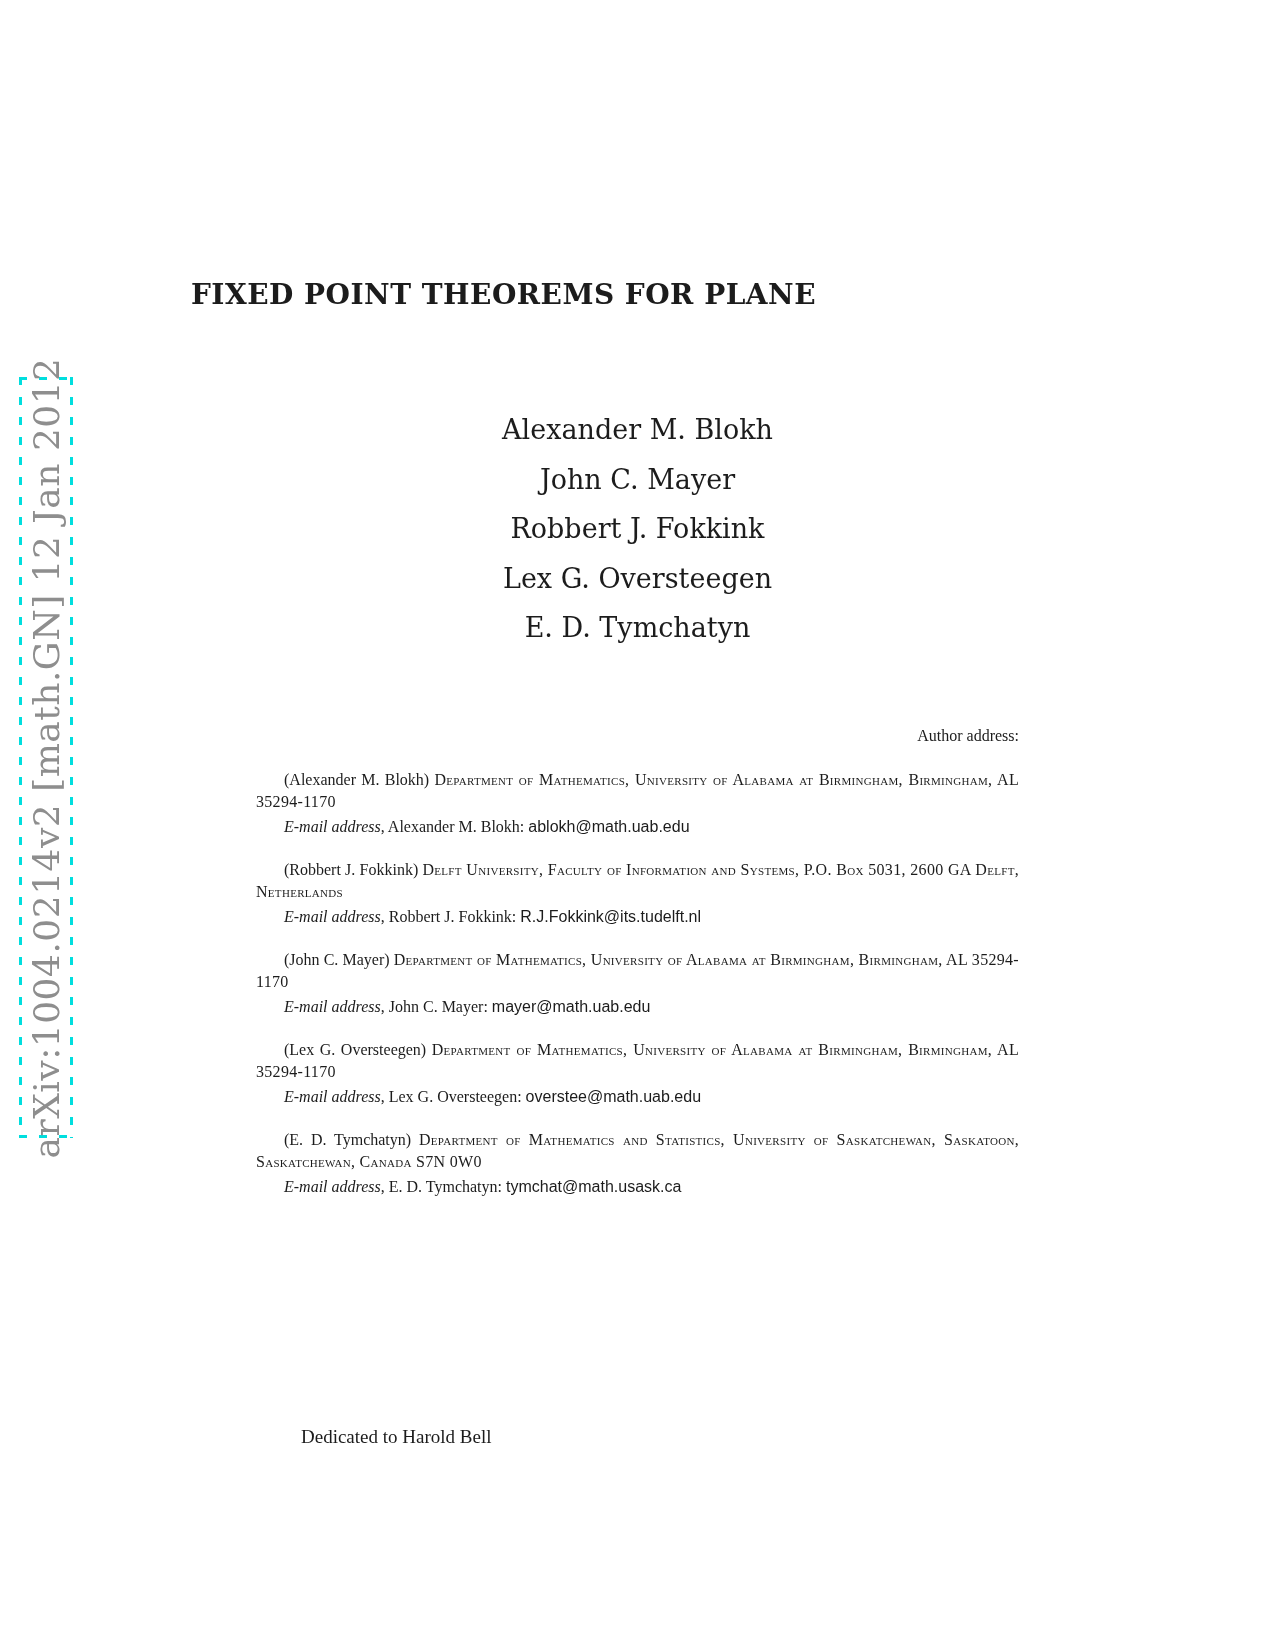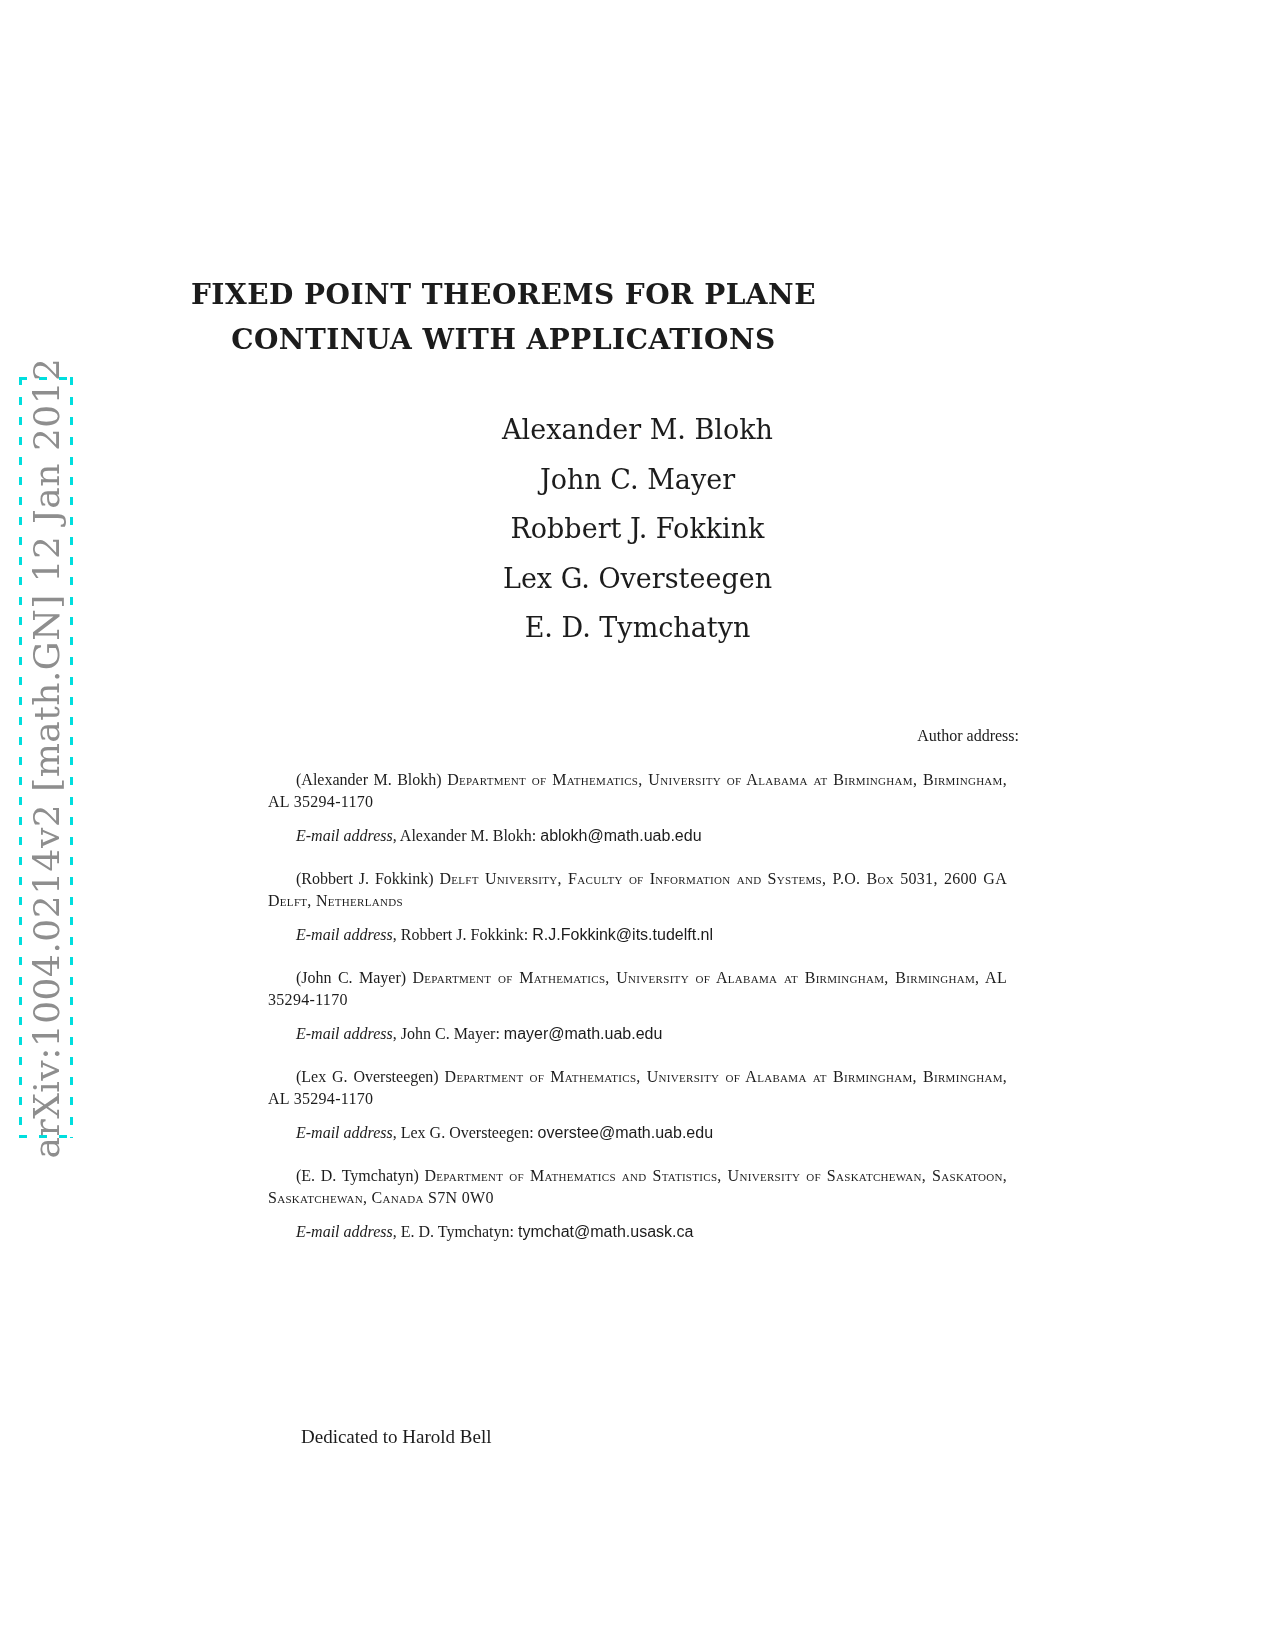--- a/index.html
+++ b/index.html
@@ -45,21 +45,21 @@
     text-align: center;
     font-family: "DejaVu Serif", serif;
     font-size: 27px; line-height: 49.5px; font-weight: normal;
   }
 
   
   .address-section {
     position: absolute; top: 725px; left: 256px; width: 763px;
     font-size: 16px; line-height: 22px;
   }
-  .address-section p { margin: 12px; }
+  .address-section p { margin: 0; }
   .addr-heading { margin: 0 0 22px 0 !important; text-indent: 28px; text-align: right; }
   .entry { margin-bottom: 21px; }
   .affil { text-indent: 28px; text-align: justify; }
   .smallcaps { font-variant: small-caps; letter-spacing: 0.3px; }
   .email-line { margin-top: 3px !important; text-indent: 28px; }
   .em-label { font-style: italic; text-align: center; }
   .mono { font-family: Liberation Sans, sans-serif; font-size: 16px; }
 
   
   .dedication {
@@ -75,21 +75,20 @@
   <div class="watermark">
     <div class="wm-line v" style="left:0;"></div>
     <div class="wm-line v" style="right:0;"></div>
     <div class="wm-line h" style="top:0;"></div>
     <div class="wm-line h" style="bottom:0;"></div>
     <div class="wm-text" style="color: rgb(142, 142, 142);">arXiv:1004.0214v2  [math.GN]  12 Jan 2012</div>
   </div>
 
   <h1 class="title">
     <span>FIXED POINT THEOREMS FOR PLANE</span><br>
-    <span>CONTINUA WITH APPLICATIONS</span>
   </h1>
 
   <div class="authors">
     <div class="author">Alexander M. Blokh</div>
     <div class="author">John C. Mayer</div>
     <div class="author">Robbert J. Fokkink</div>
     <div class="author">Lex G. Oversteegen</div>
     <div class="author">E. D. Tymchatyn</div>
   </div>
 

